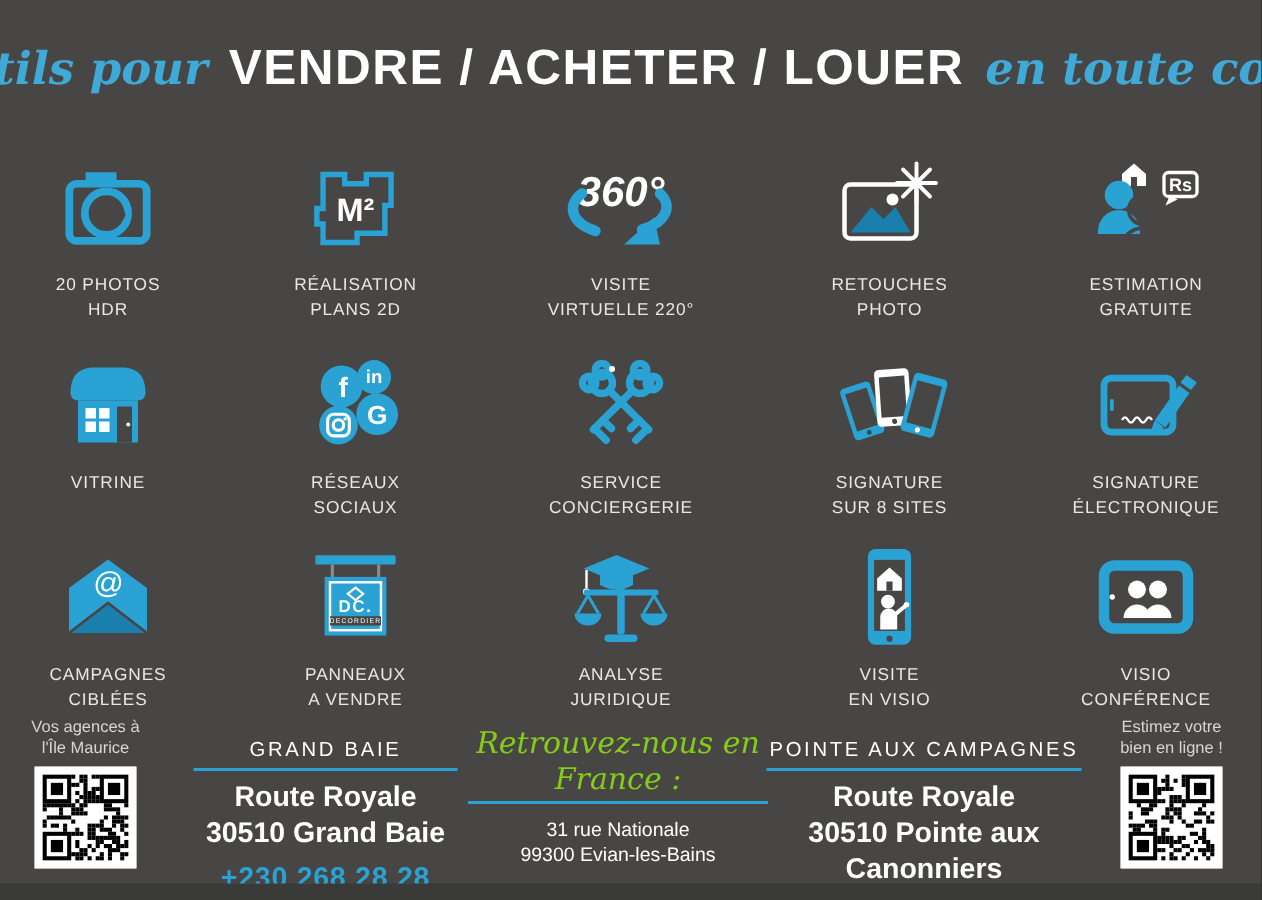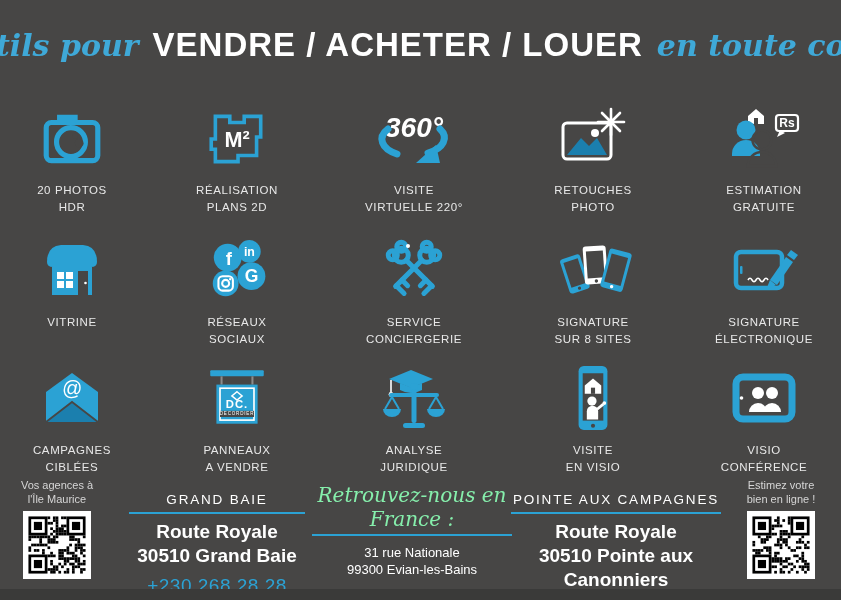--- a/index.html
+++ b/index.html
@@ -18,23 +18,23 @@
   .fb{fill:#2ba2d4;} .fw{fill:#ffffff;} .fd{fill:#474645;} .fdb{fill:#1b7fae;}
   .sb{stroke:#2ba2d4;fill:none;} .sw{stroke:#ffffff;fill:none;} .sd{stroke:#474645;fill:none;}
   svg text{font-family:"Liberation Sans",sans-serif;}
   
   .qr-block{position:absolute;width:110px;text-align:center;color:#d6d6d6;font-size:11px;line-height:1.3;}
   .qr{width:68px;height:68px;margin-top:4px;background:#fff;}
   .office{position:absolute;text-align:center;color:#ffffff;}
   .office-name{font-size:13.5px;letter-spacing:1.8px;font-weight:400;}
   .office-rule{height:2px;background:#2ba2d4;margin:5px auto 6px auto;}
   .office-addr{font-size:19px;line-height:1.25;font-weight:bold;}
-  .office-phone{color:#2ba2d4;font-size:19px;font-weight:400;margin-top:7px;letter-spacing:0.5px;}
+  .office-phone{color:#2ba2d4;font-size:19px;font-weight:700;margin-top:7px;letter-spacing:0.5px;}
   .office-email{font-size:10.5px;margin-top:8px;color:#efefef;}
-  .france-title{font-family:"DejaVu Serif",serif;font-style:italic;font-size:20px;color:#86efac;
+  .france-title{font-family:"DejaVu Serif",serif;font-style:italic;font-size:20px;color:#84cc16;
                 padding-bottom:3px;border-bottom:2px solid #2ba2d4;display:inline-block;}
   .france-addr{font-size:13px;line-height:1.3;margin-top:9px;}
   .bottom-band{position:absolute;left:0;bottom:0;width:841px;height:11px;background:#3a3a39;}
 </style>
 </head>
 <body>
 
 <div class="page">
 
   <div class="title">

